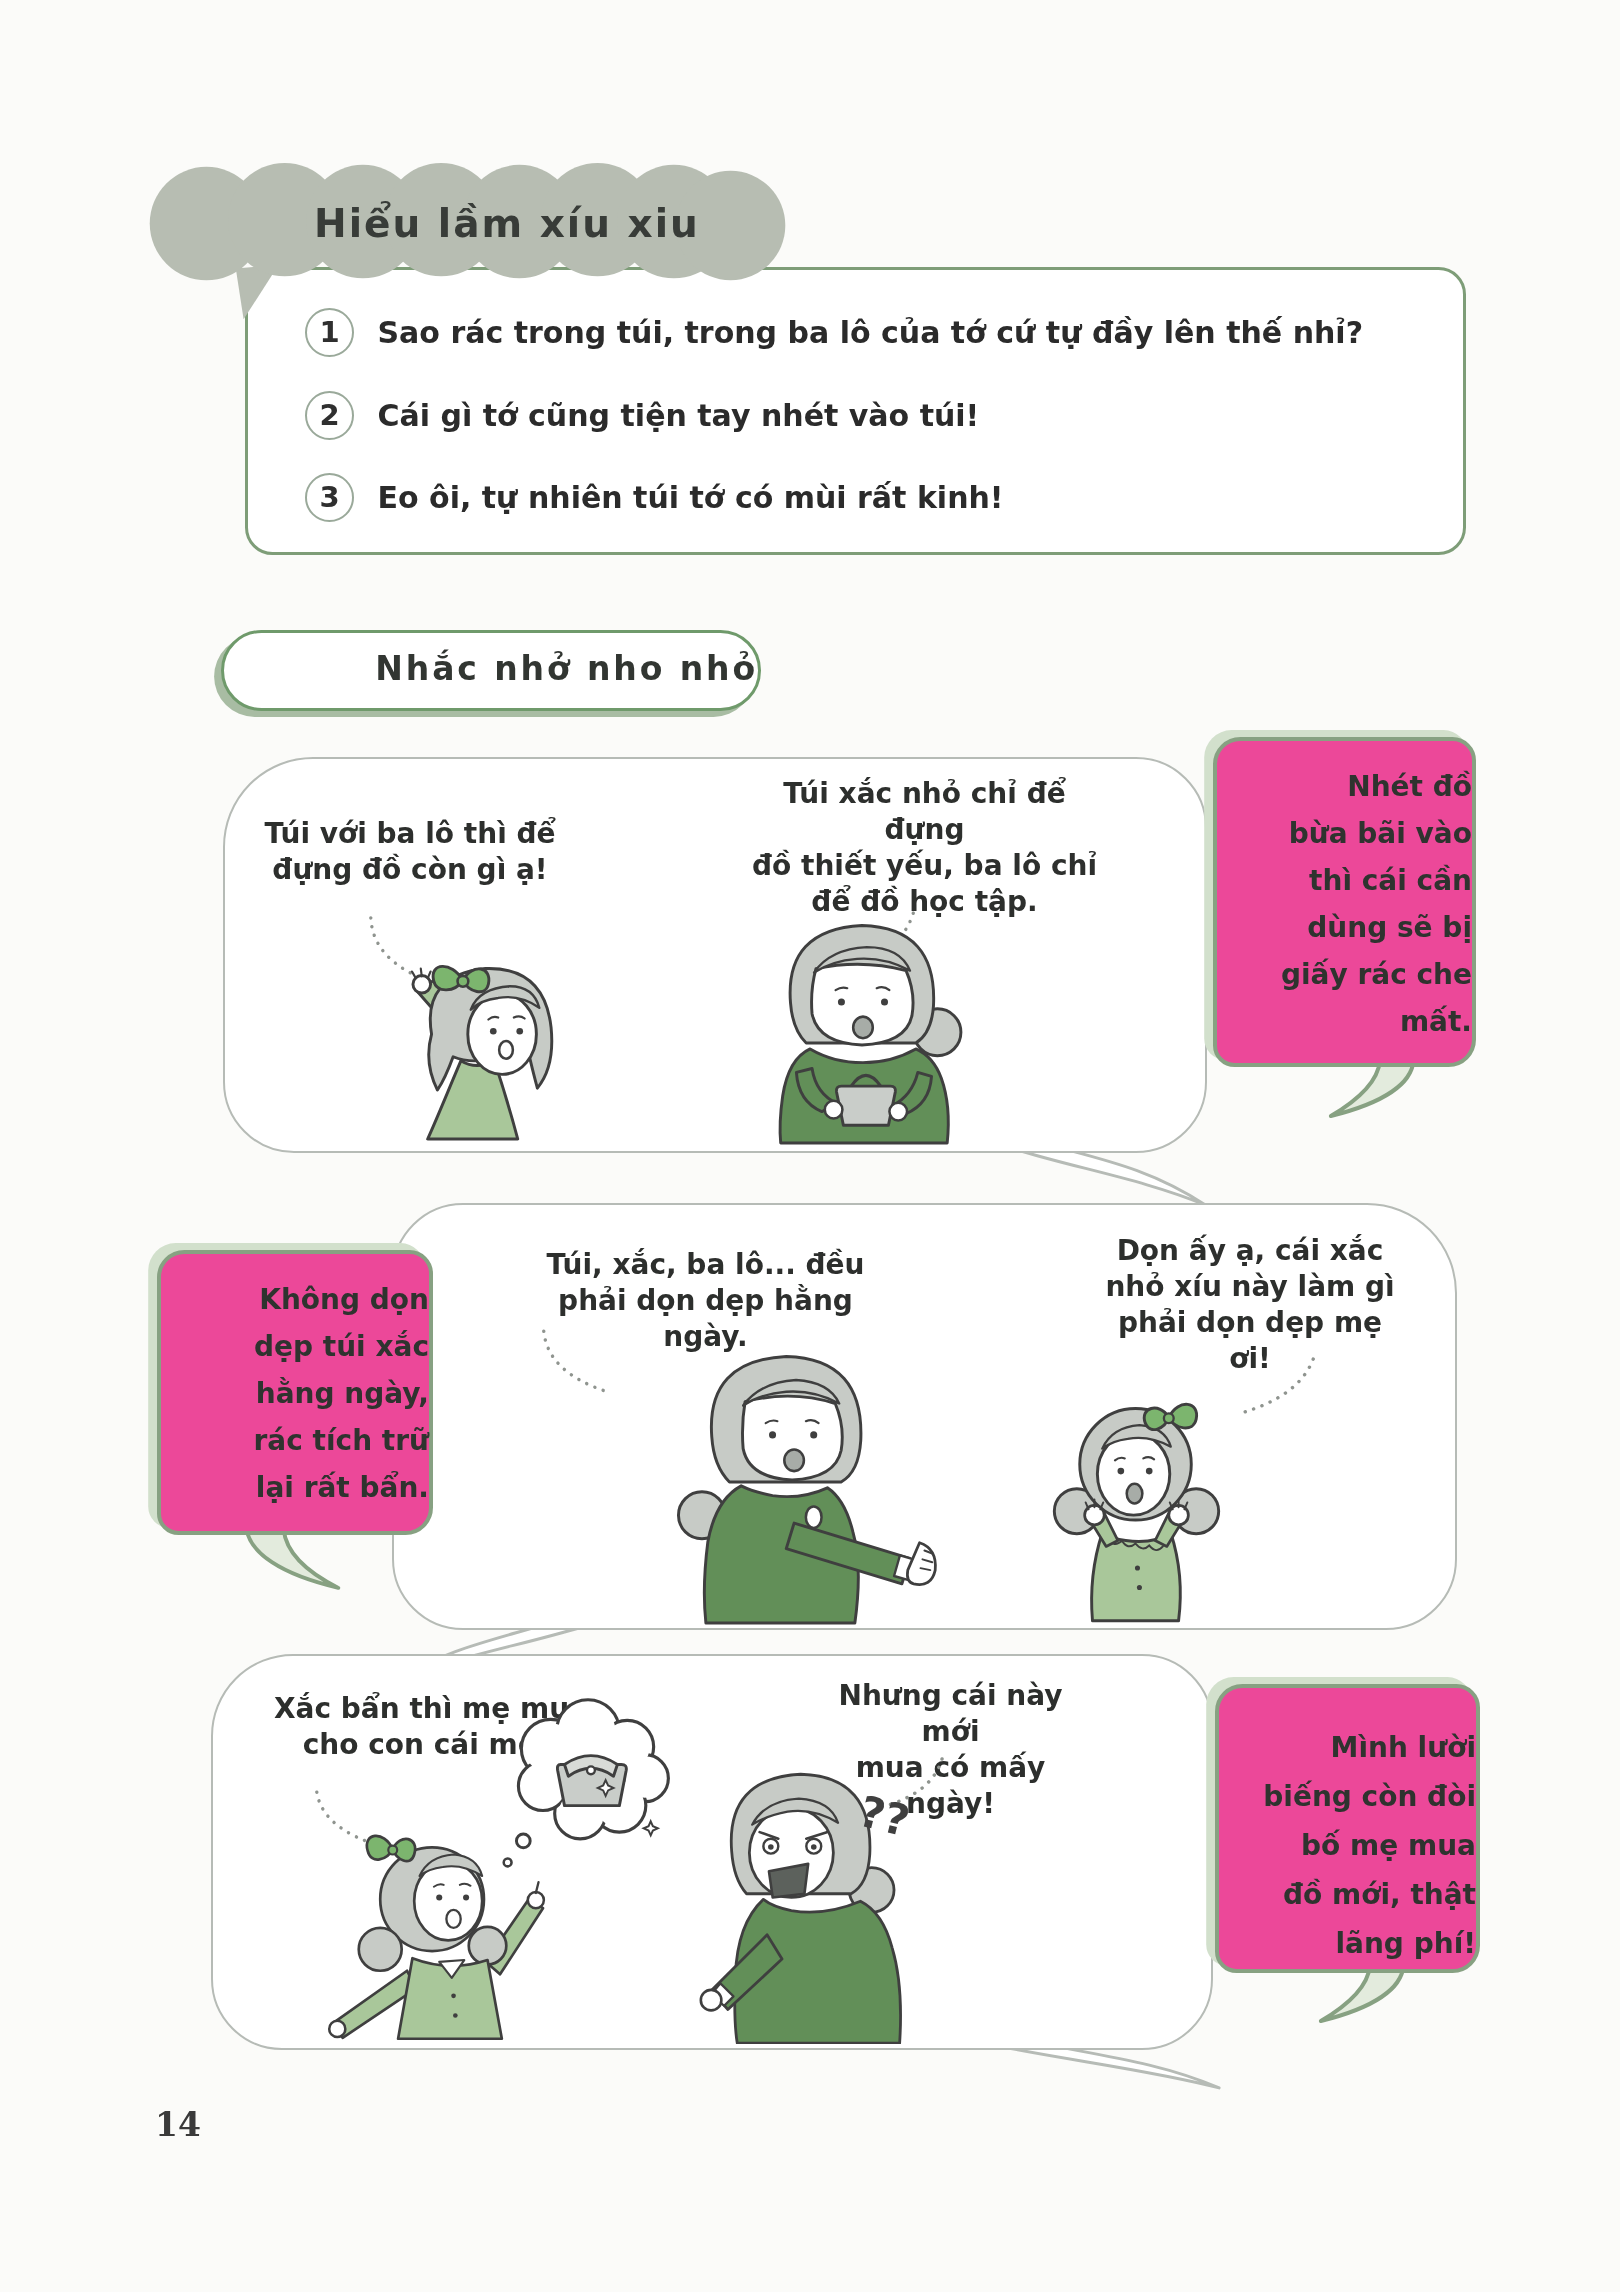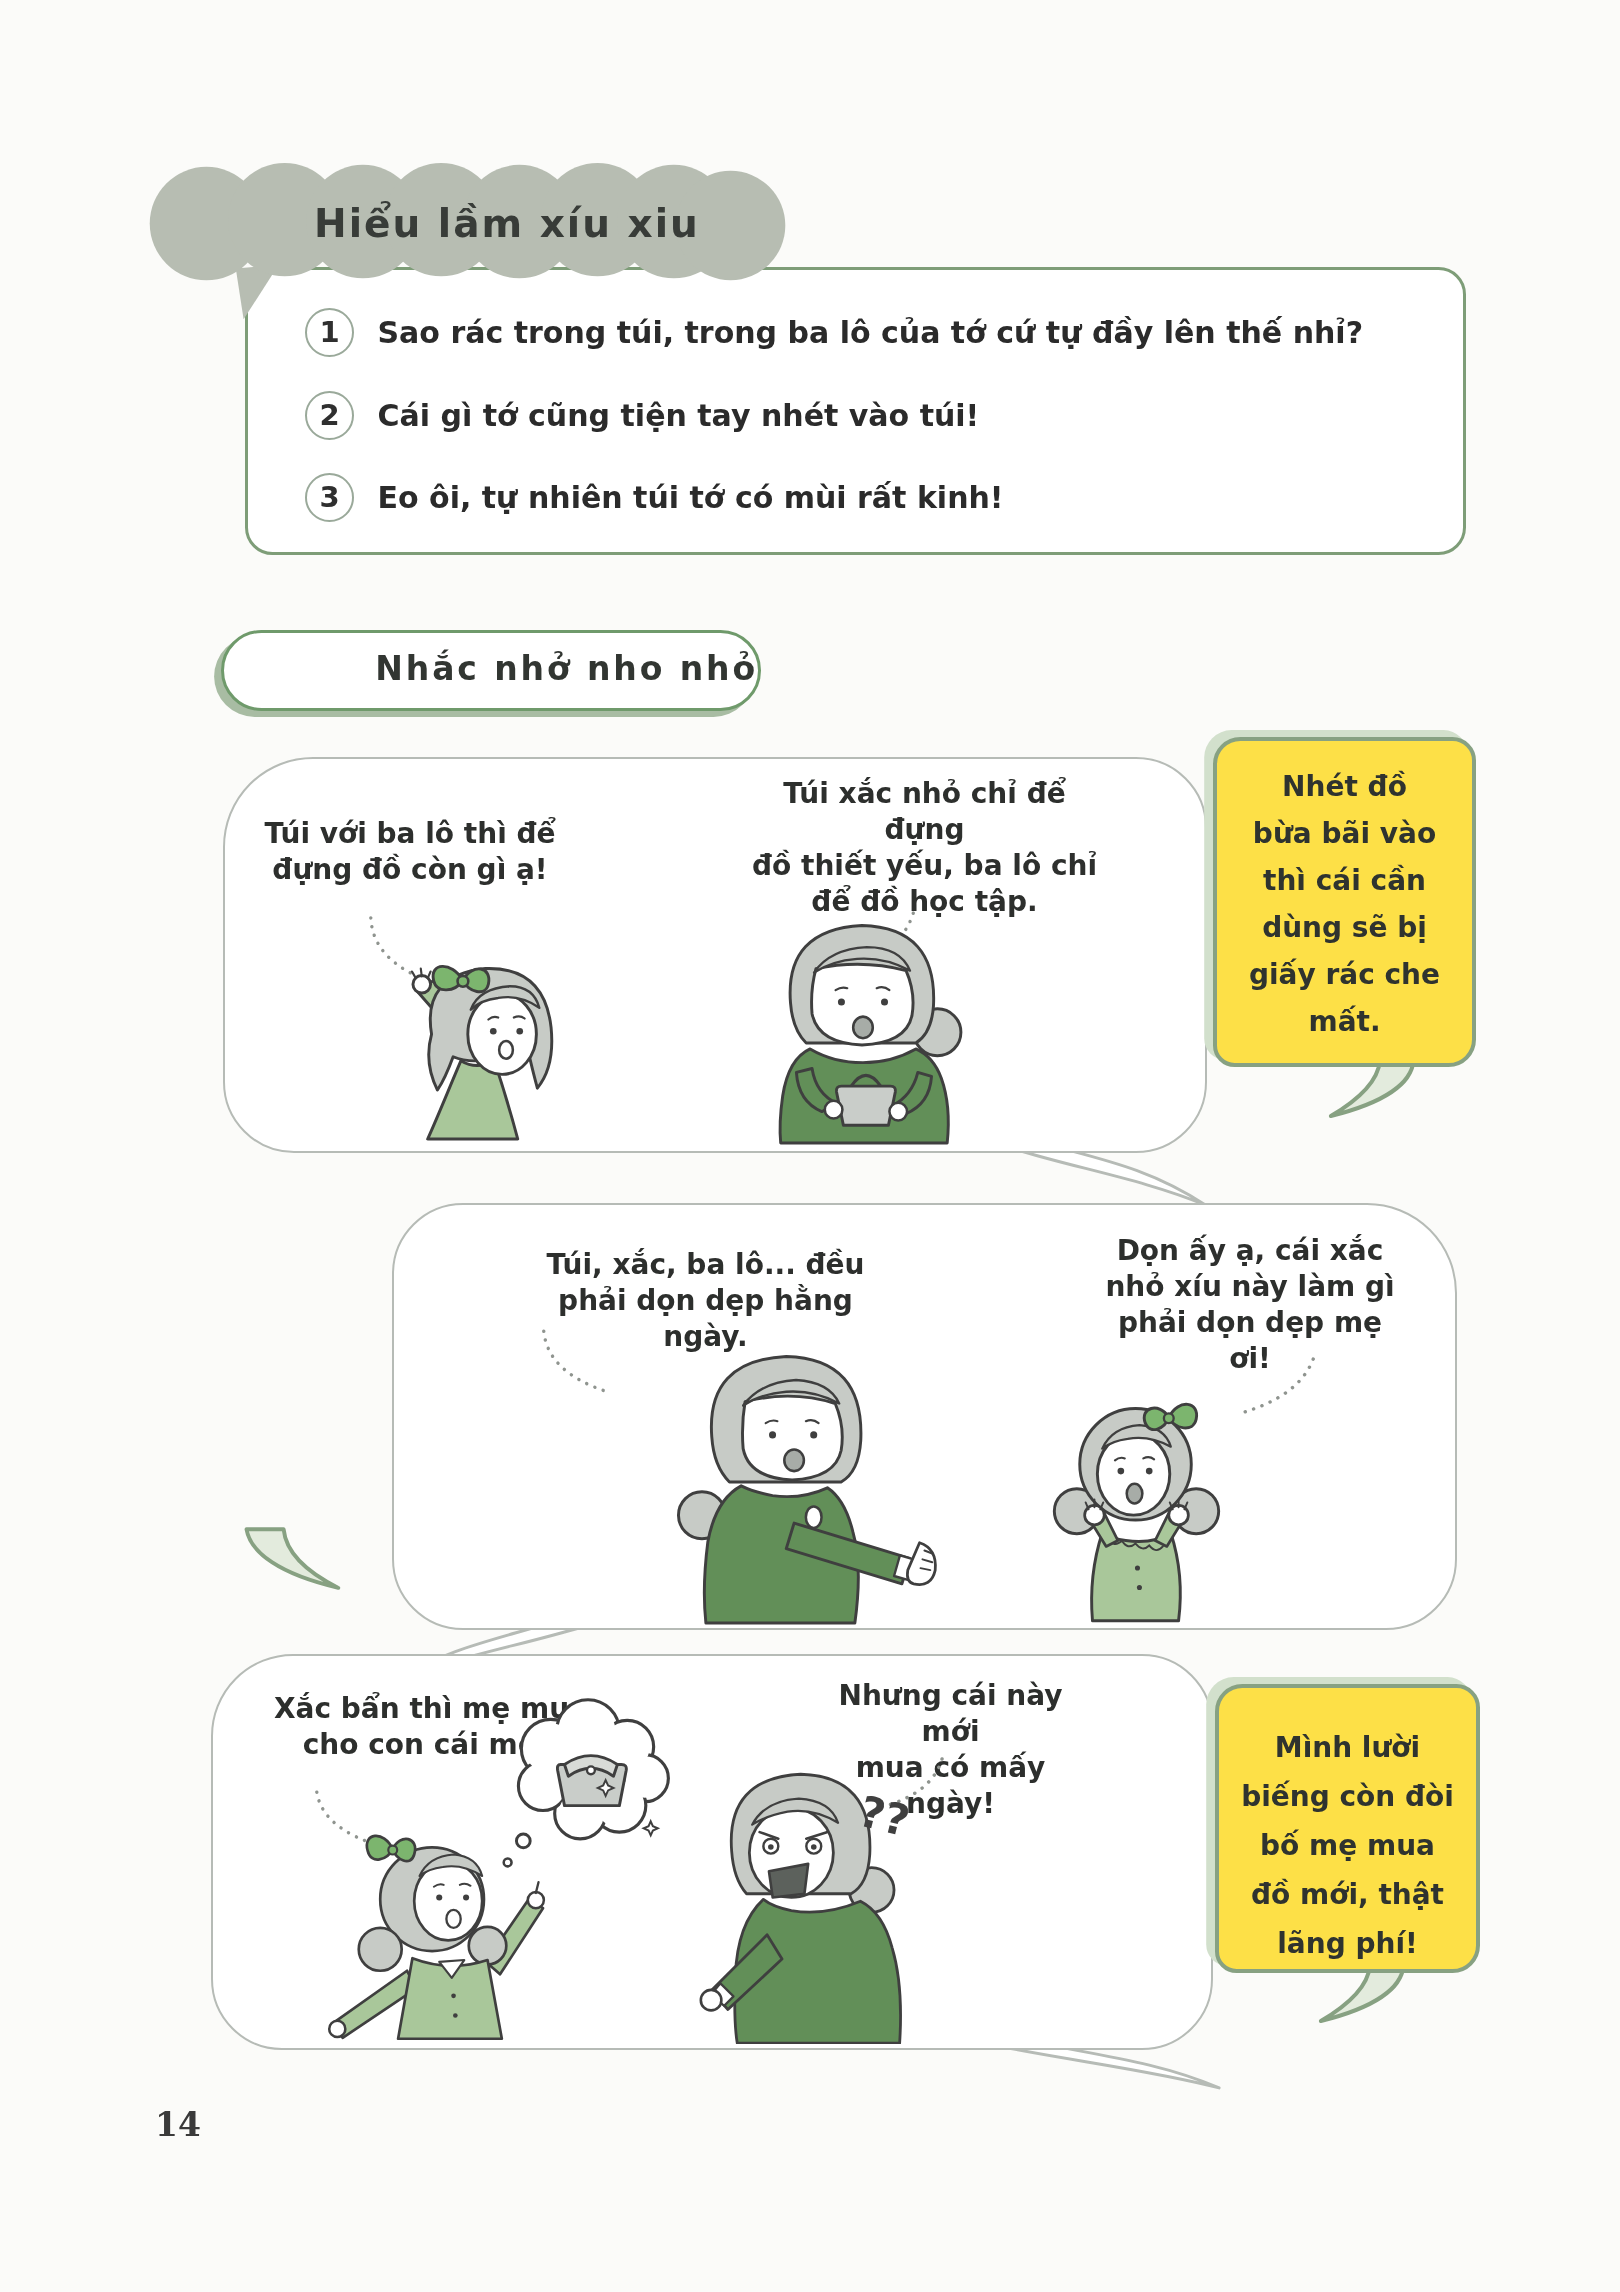--- a/index.html
+++ b/index.html
@@ -39,24 +39,24 @@
   }
   .p1{left:223px;top:757px;width:980px;height:392px;border-radius:90px 71px 71px 71px;}
   .p2{left:392px;top:1203px;width:1061px;height:423px;border-radius:71px 90px 71px 71px;}
   .p3{left:211px;top:1654px;width:998px;height:392px;border-radius:82px 71px 71px 71px;}
   .bubble-text{
     position:absolute;z-index:2;font-size:28px;line-height:36px;font-weight:bold;color:#2d2f2d;
     text-align:center;white-space:pre-line;
   }
   
   .note{
-    position:absolute;background:#fde047;border:4.9px solid #87a182;z-index:1;
+    position:absolute;background:#ec4899;border:4.9px solid #87a182;z-index:1;
     border-radius:27.4px 23.5px 27.4px 21.6px;
     box-shadow:-8.8px -6.9px 0 #d2e0cc;
-    text-align:center;font-weight:bold;color:#2f332f;white-space:pre-line;
+    text-align:right;font-weight:bold;color:#2f332f;white-space:pre-line;
   }
   .note1{left:1213px;top:737px;width:263px;height:330px;font-size:28px;line-height:47px;padding-top:21.6px;box-sizing:border-box;}
   .note2{left:157px;top:1250px;width:276px;height:285px;font-size:28px;line-height:47px;padding-top:21.6px;box-sizing:border-box;}
   .note3{left:1215px;top:1684px;width:265px;height:289px;font-size:28px;line-height:49px;padding-top:35px;box-sizing:border-box;}
   .tailsvg{position:absolute;z-index:0;}
   .char{position:absolute;z-index:2;}
   .dots{position:absolute;z-index:2;}
   .page-number{
     position:absolute;left:155px;top:2105px;font-family:"DejaVu Serif",serif;
     font-size:33px;font-weight:600;color:#3a3a3a;
@@ -225,20 +225,25 @@
     <path d="M84,176 L68,150 L82,142 L96,170 Z" fill="#a9c79a" stroke="#3f3f3f" stroke-width="2.8" stroke-linejoin="round"></path>
     <path d="M146,176 L162,150 L148,142 L134,170 Z" fill="#a9c79a" stroke="#3f3f3f" stroke-width="2.8" stroke-linejoin="round"></path>
     <circle cx="72" cy="144" r="10" fill="#fff" stroke="#3f3f3f" stroke-width="2.8"></circle>
     <circle cx="158" cy="144" r="10" fill="#fff" stroke="#3f3f3f" stroke-width="2.8"></circle>
     <path d="M66,138 l-3,-7 M72,136 l0,-8 M78,138 l3,-7 M152,138 l-3,-7 M158,136 l0,-8 M164,138 l3,-7" stroke="#3f3f3f" stroke-width="2" fill="none" stroke-linecap="round"></path>
   </svg>
 
   <svg class="tailsvg" style="left:225px;top:1525px;" width="127" height="73" viewBox="0 0 130 74">
     <path d="M22,4 C26,28 56,50 116,64 C76,44 62,24 60,4 Z" fill="#e3ebdd" stroke="#87a182" stroke-width="4" stroke-linejoin="round"></path>
   </svg>
+  <div class="note note2">Không dọn
+dẹp túi xắc
+hằng ngày,
+rác tích trữ
+lại rất bẩn.</div>
 
   <svg class="tailsvg" style="left:990px;top:2025px;" width="235" height="71" viewBox="0 0 240 72">
     <path d="M6,8 C80,28 160,32 234,64 C166,46 80,36 2,20 Z" fill="#fff" stroke="#b6bbb6" stroke-width="3" stroke-linejoin="round"></path>
   </svg>
   <div class="panel p3"></div>
 
   <div class="bubble-text" style="left:240px;top:1691px;width:382px;">Xắc bẩn thì mẹ mua
 cho con cái mới!</div>
   <div class="bubble-text" style="left:828px;top:1678px;width:245px;text-align:center;">Nhưng cái này mới
 mua có mấy ngày!</div>

